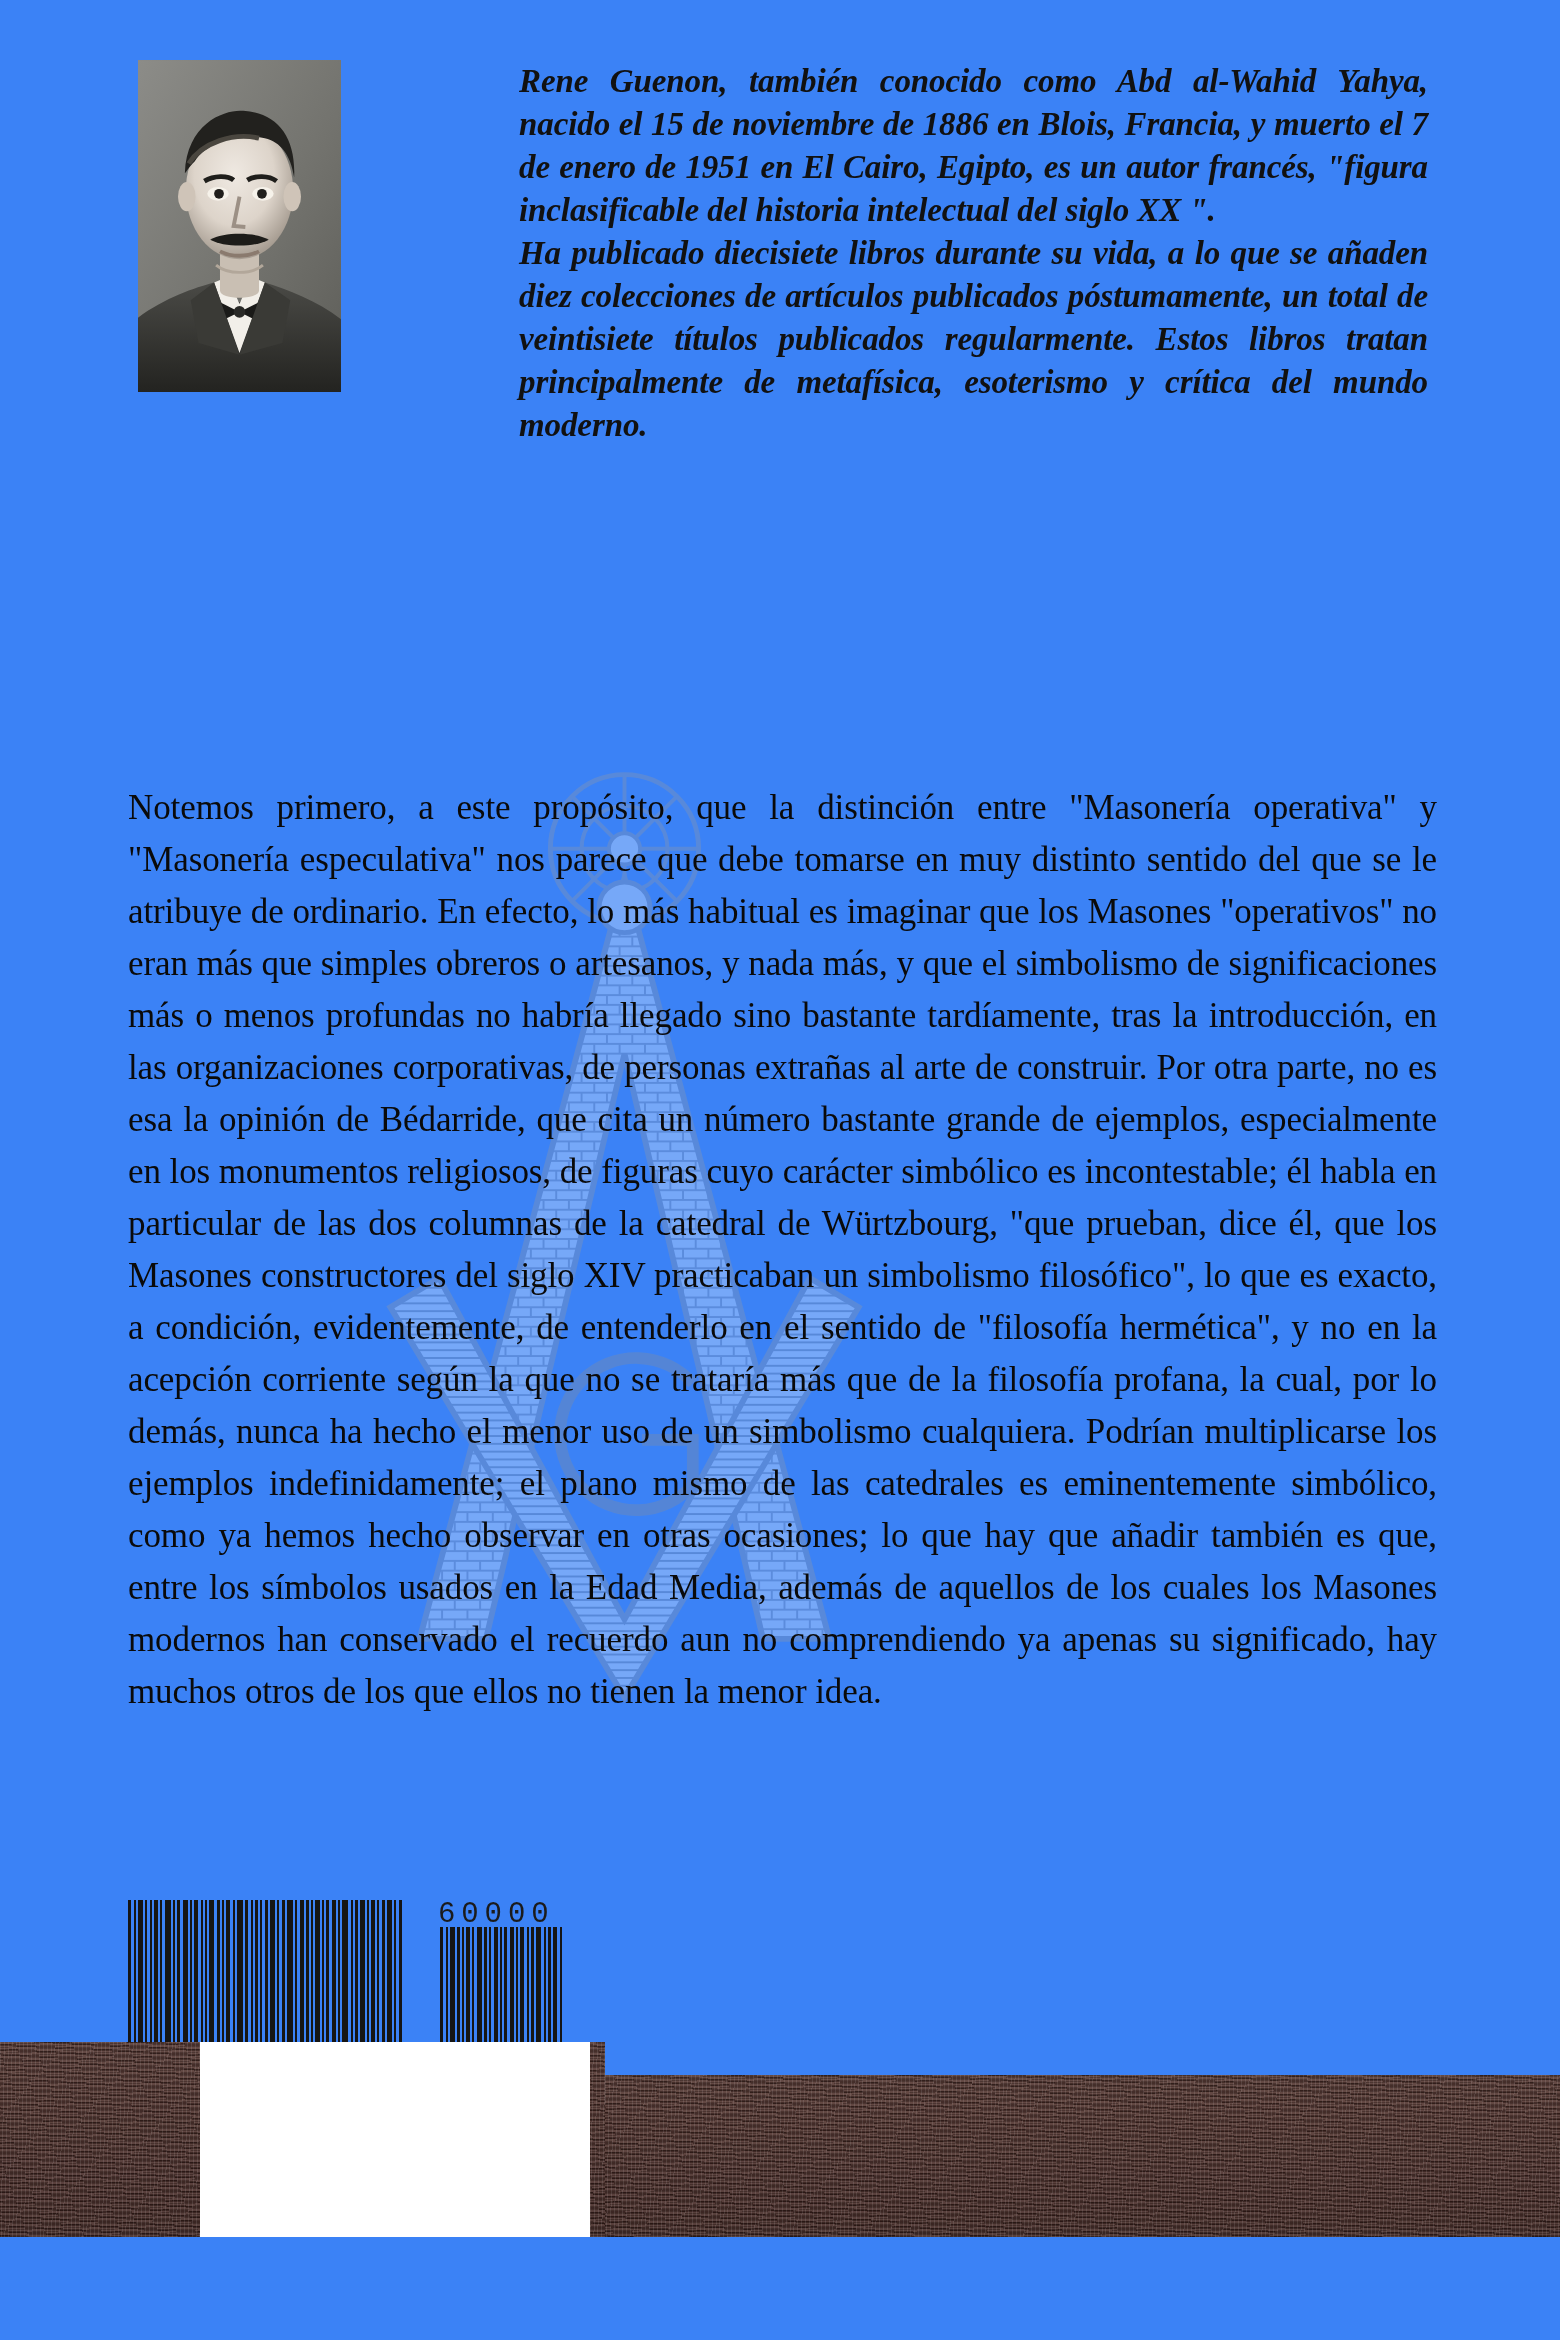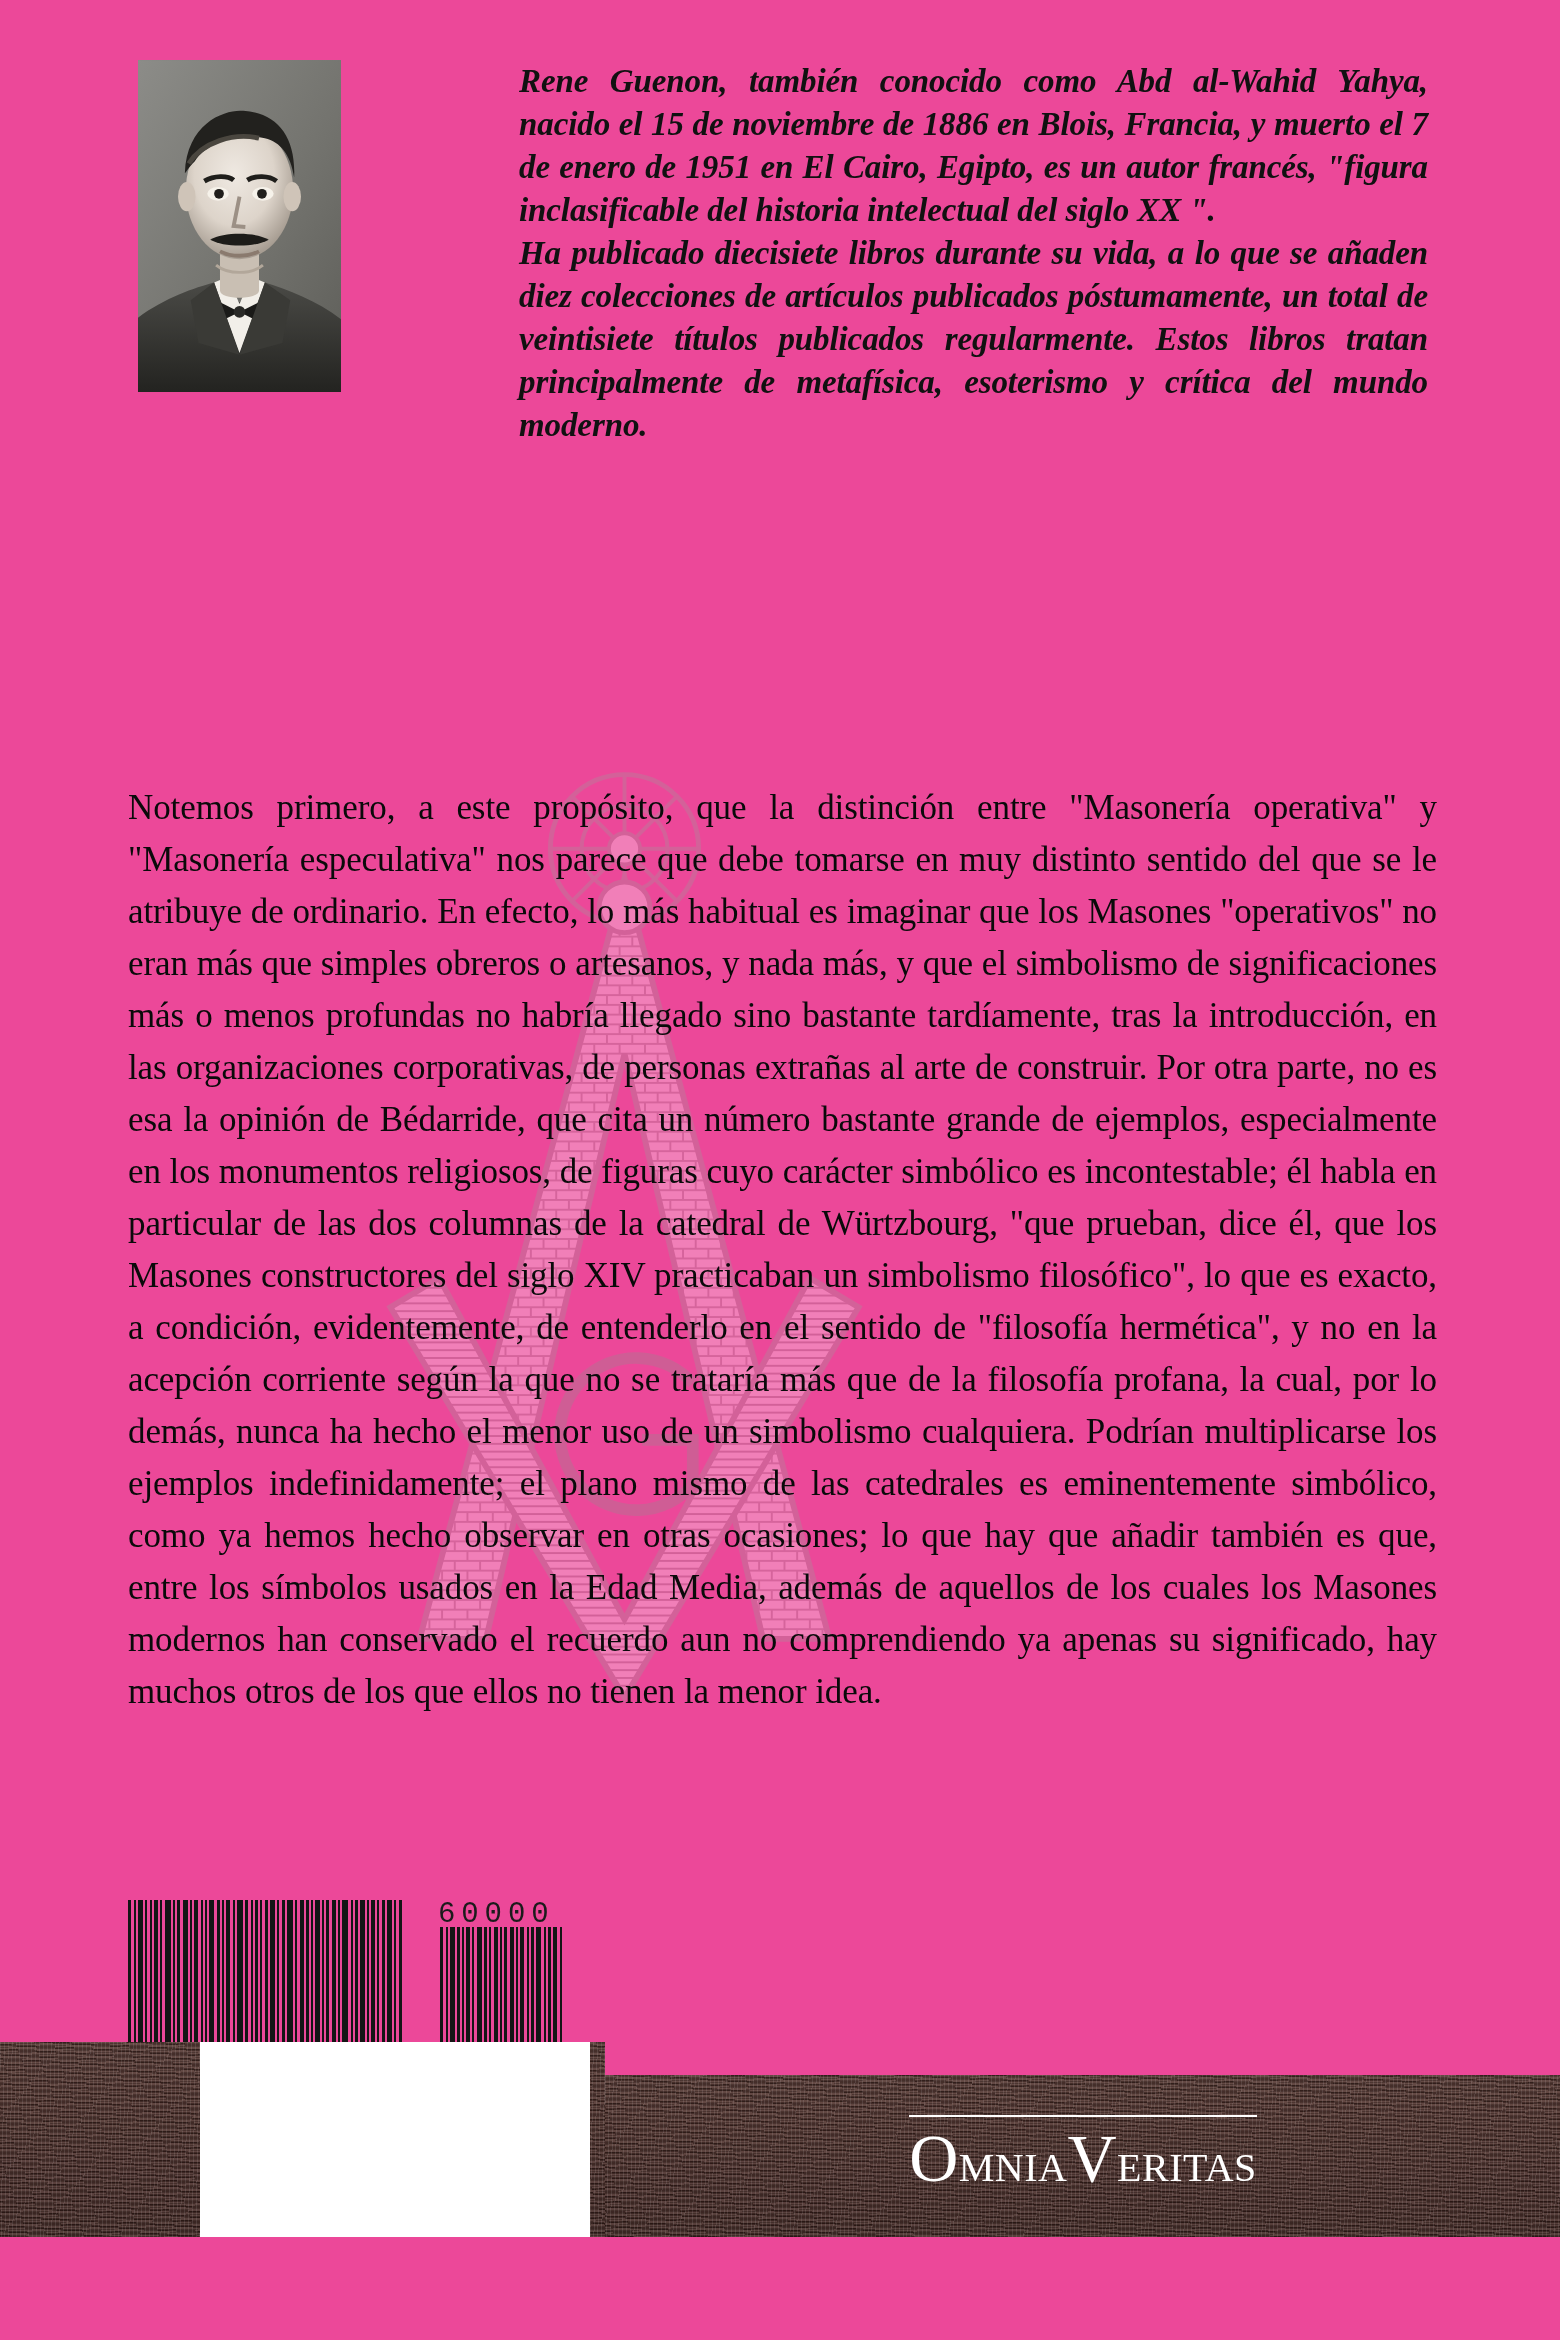--- a/index.html
+++ b/index.html
@@ -13,21 +13,21 @@
     position: relative;
     overflow: hidden;
     font-family: "Liberation Serif", serif;
     -webkit-font-smoothing: antialiased;
   }
 
   
   #cover {
     position: absolute;
     inset: 0;
-    background: #ec4899;
+    background: #3b82f6;
     overflow: hidden;
   }
 
   
   #watermark {
     position: absolute;
     left: 322px;
     top: 761px;
     width: 605px;
     height: 1034px;
@@ -511,20 +511,15 @@
       <div id="addon-digits">60000</div>
       <div id="ean-digits">9 781912 452569</div>
     </div>
   </div>
 
 
   <div class="band" id="band-left"></div>
   <div id="barcode-white"></div>
   <div class="band" id="band-right"></div>
 
-  <div id="brand-name">
-    <div id="brand-name-inner">
-      <span class="big">O</span><span>mnia</span><span class="big">V</span><span>eritas</span>
-    </div>
-  </div>
 
 </div>
 
 
 </body></html>

